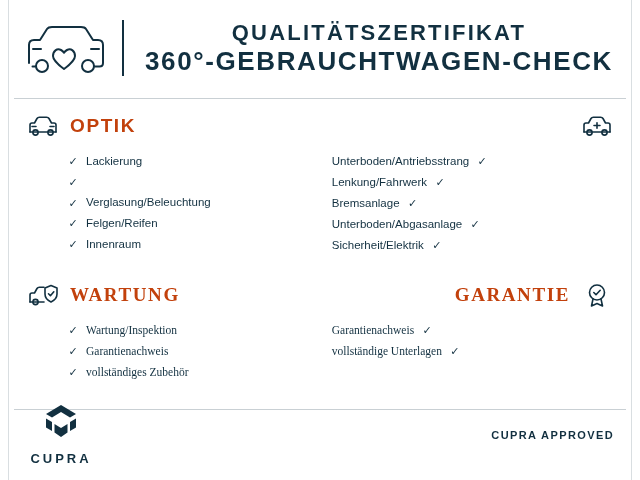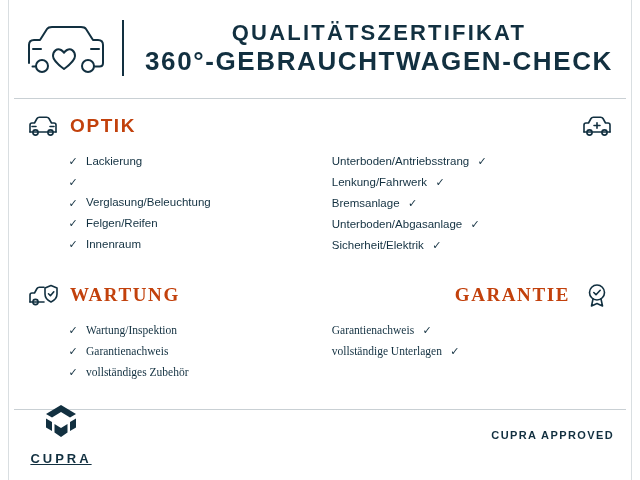--- a/index.html
+++ b/index.html
@@ -132,21 +132,20 @@
     display: flex;
     align-items: center;
     justify-content: space-between;
     padding: 0 26px 0 30px;
   }
   .brand {
     display: flex;
     flex-direction: column;
     align-items: center;
     gap: 4px;
-    text-decoration: underline;
   }
   .brand-word {
     font-size: 13px;
     font-weight: bold;
     letter-spacing: 3px;
     color: #123040;
   }
   .approved {
     font-size: 11px;
     font-weight: bold;

